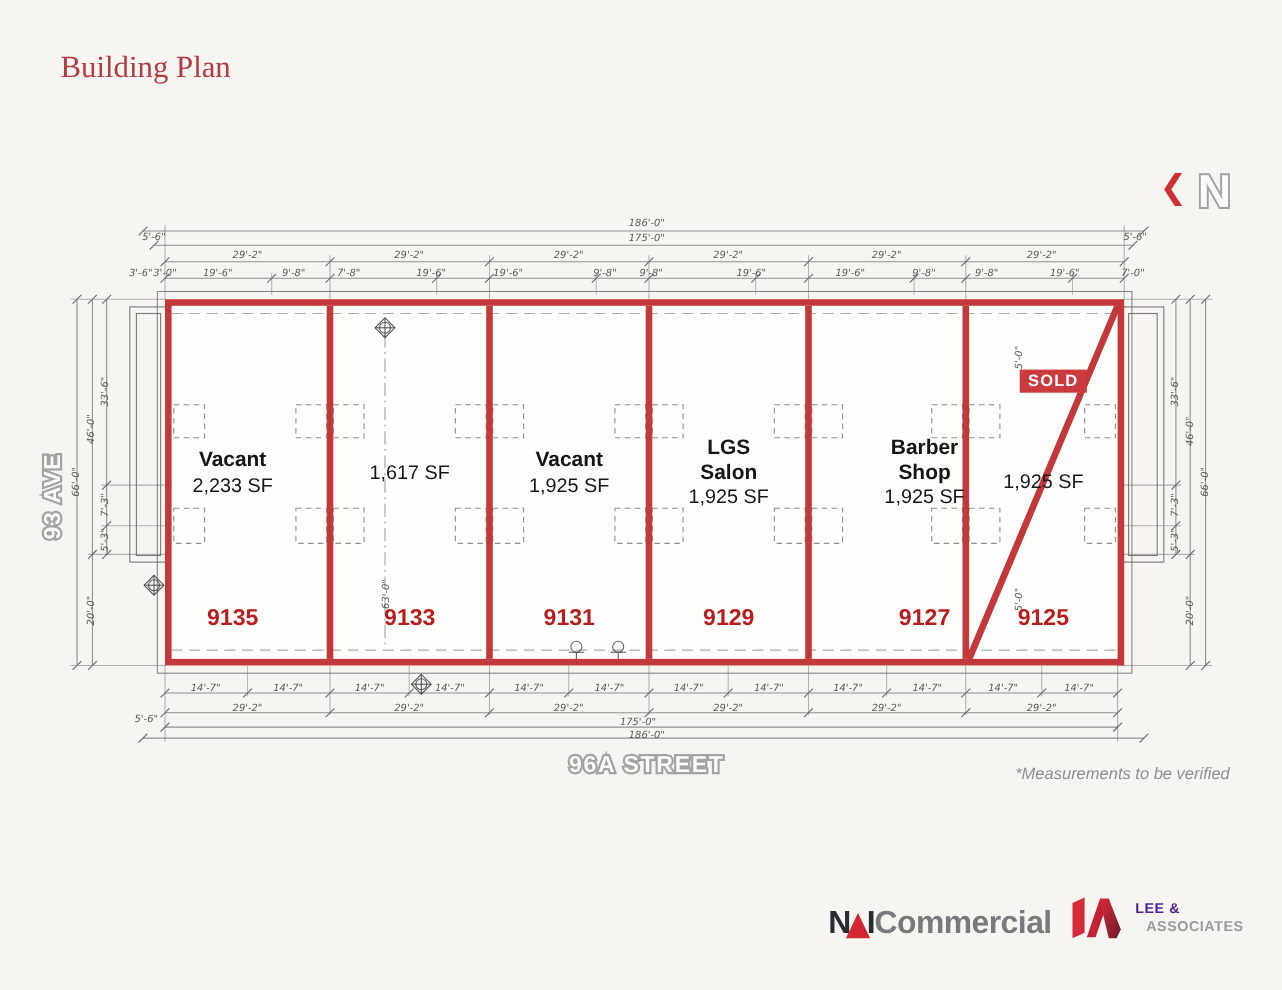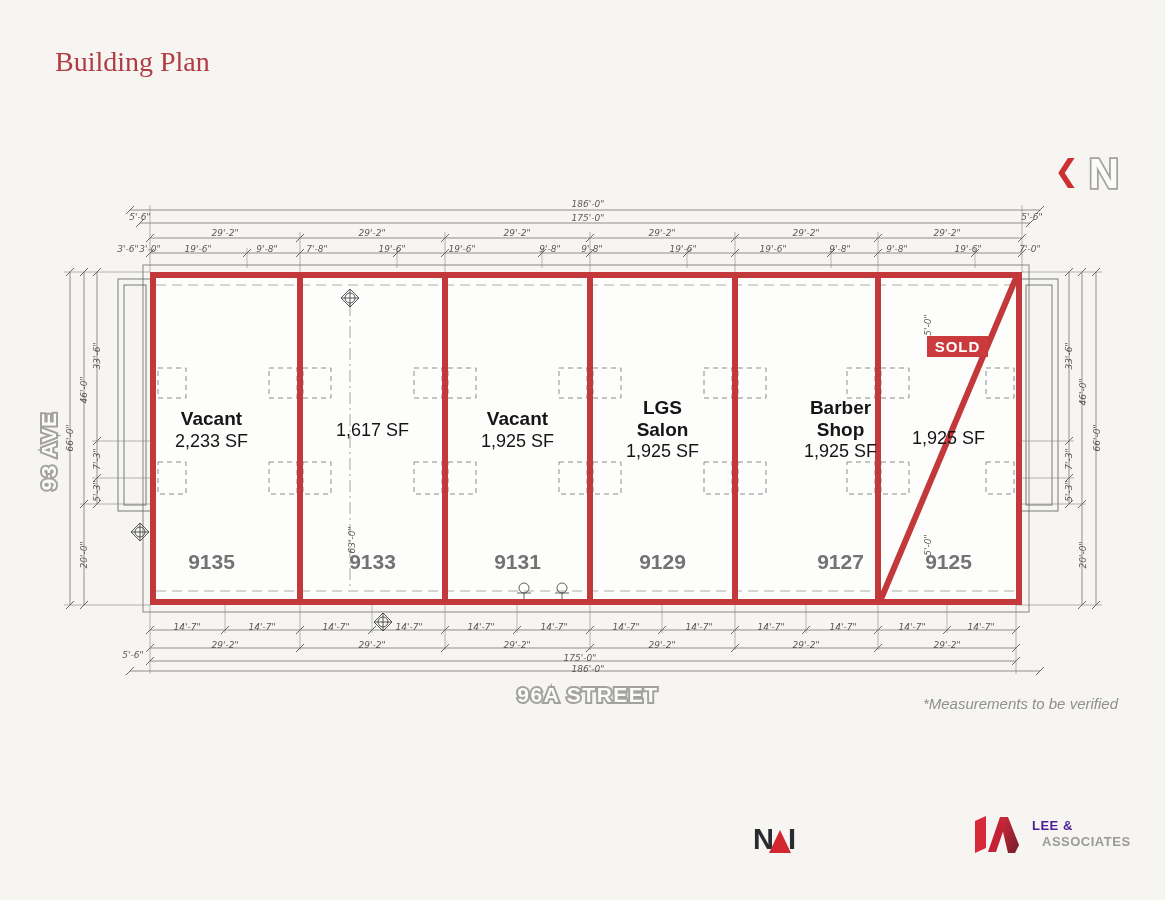--- a/index.html
+++ b/index.html
@@ -25,21 +25,21 @@
        transform:translate(-50%,-50%);white-space:nowrap;opacity:.88;}
   .dim.rot{transform:translate(-50%,-50%) rotate(-90deg);}
 
   
   .unit{position:absolute;top:278px;height:321px;}
   .unit-label{position:absolute;left:0;right:0;top:152px;transform:translateY(-50%);
               text-align:center;color:#151515;}
   .unit-name{font:700 19px/1.14 "Liberation Sans",sans-serif;white-space:pre-line;}
   .unit-sf{font:400 18px/1.2 "Liberation Sans",sans-serif;margin-top:1px;}
   .unit-number{position:absolute;left:0;right:0;top:273px;text-align:center;
-               font:700 21px/1 "Liberation Sans",sans-serif;color:#737373;}
+               font:700 21px/1 "Liberation Sans",sans-serif;color:#b91c1c;}
 
   #sold-badge{left:903px;top:336px;width:61px;height:21px;background:#cb3a3c;color:#fff;
               font:700 15px/21px "Liberation Sans",sans-serif;text-align:center;letter-spacing:1px;margin-left:24px;}
 
   
   svg text.outline{font-family:"Liberation Sans",sans-serif;font-weight:700;
                    fill:#fbfbfa;stroke:#a3a2a0;stroke-width:4px;paint-order:stroke;letter-spacing:1.5px;}
 
   
   #note{right:47px;top:695px;font:italic 400 15px/1.2 "Liberation Sans",sans-serif;color:#8f8f8f;}
@@ -364,20 +364,21 @@
 <svg class="abs" style="left:468px;top:678px" width="240" height="34">
   <text x="120" y="24" text-anchor="middle" class="outline" style="font-size:21px">96A STREET</text>
 </svg>
 
 <div class="abs" id="note">*Measurements to be verified</div>
 
 <div class="abs" id="nai-logo">
   <span class="nai-dark">N</span>
   <span class="nai-tri"></span>
   <span class="nai-dark">I</span>
+  <span class="nai-word">Commercial</span>
 </div>
 <div class="abs" id="lee-logo">
   <svg width="52" height="44" viewBox="0 0 52 44">
     <defs>
         <linearGradient id="lg" x1="0" y1="0" x2="1" y2="1">
       <stop offset="0" stop-color="#d6293a"></stop>
           <stop offset="1" stop-color="#6f1d2b"></stop>
         </linearGradient>
       </defs>
     <polygon points="3,9 14,4 14,36 3,41" fill="#d6293a"></polygon>

